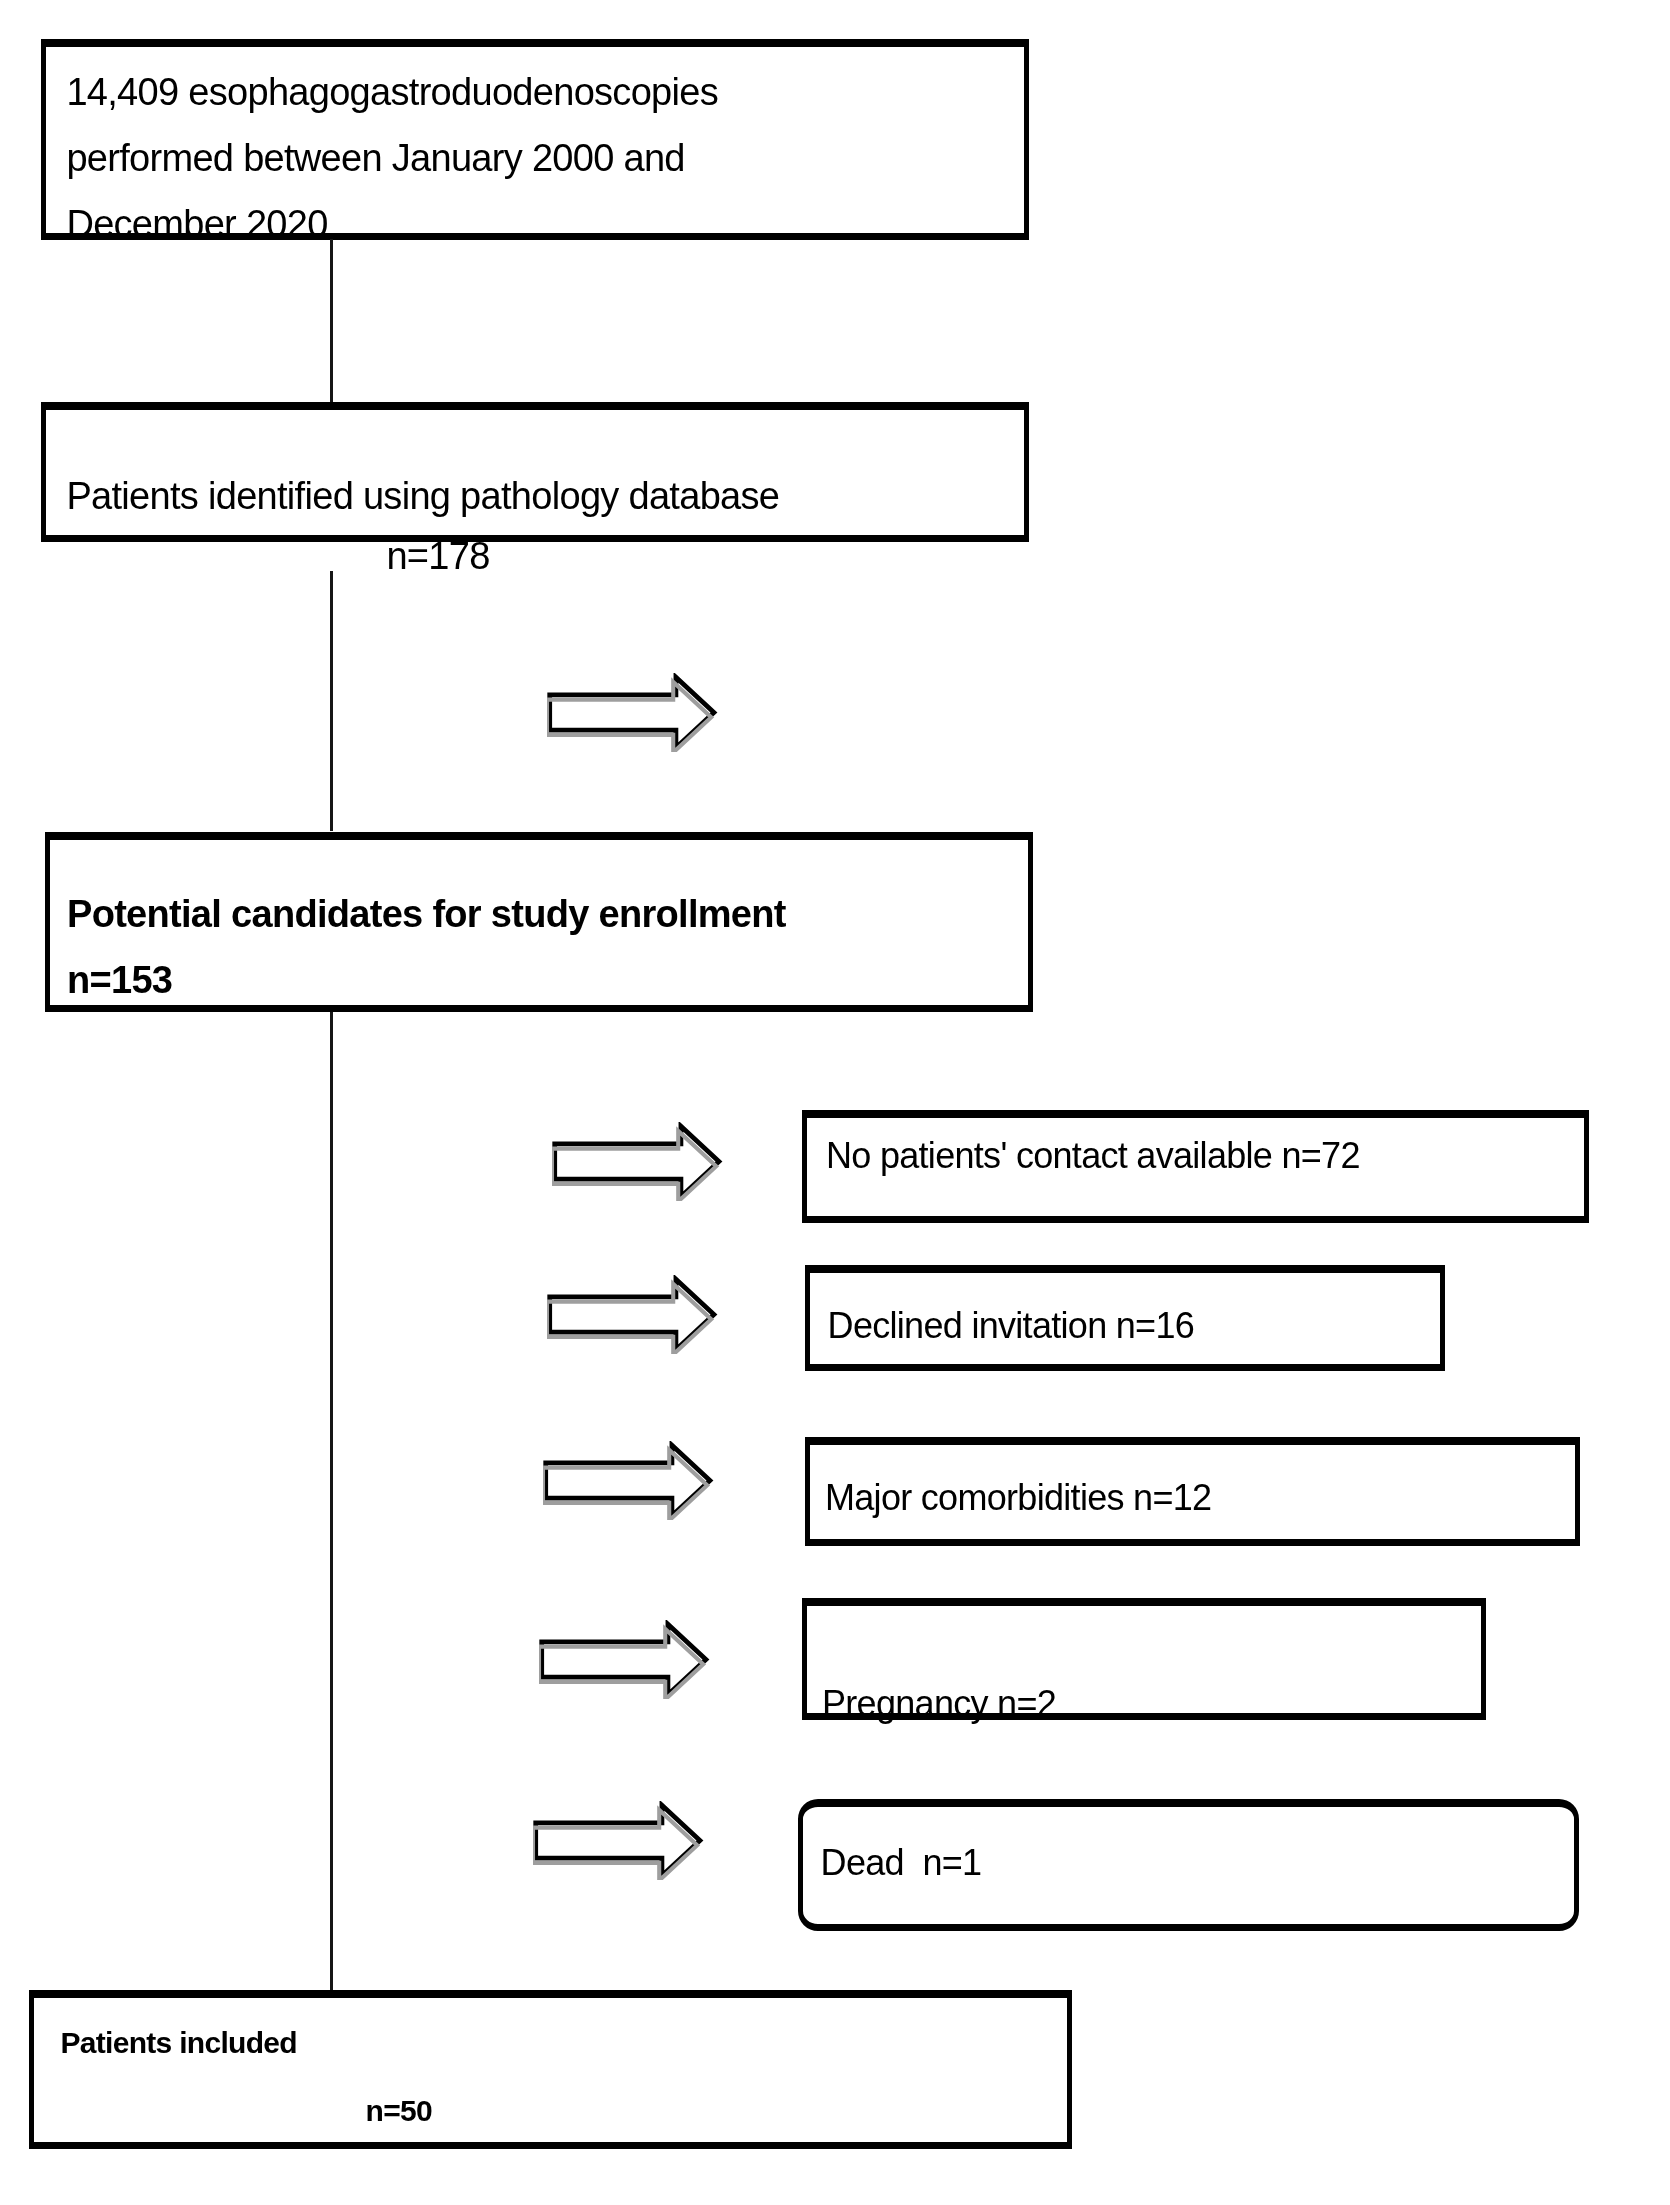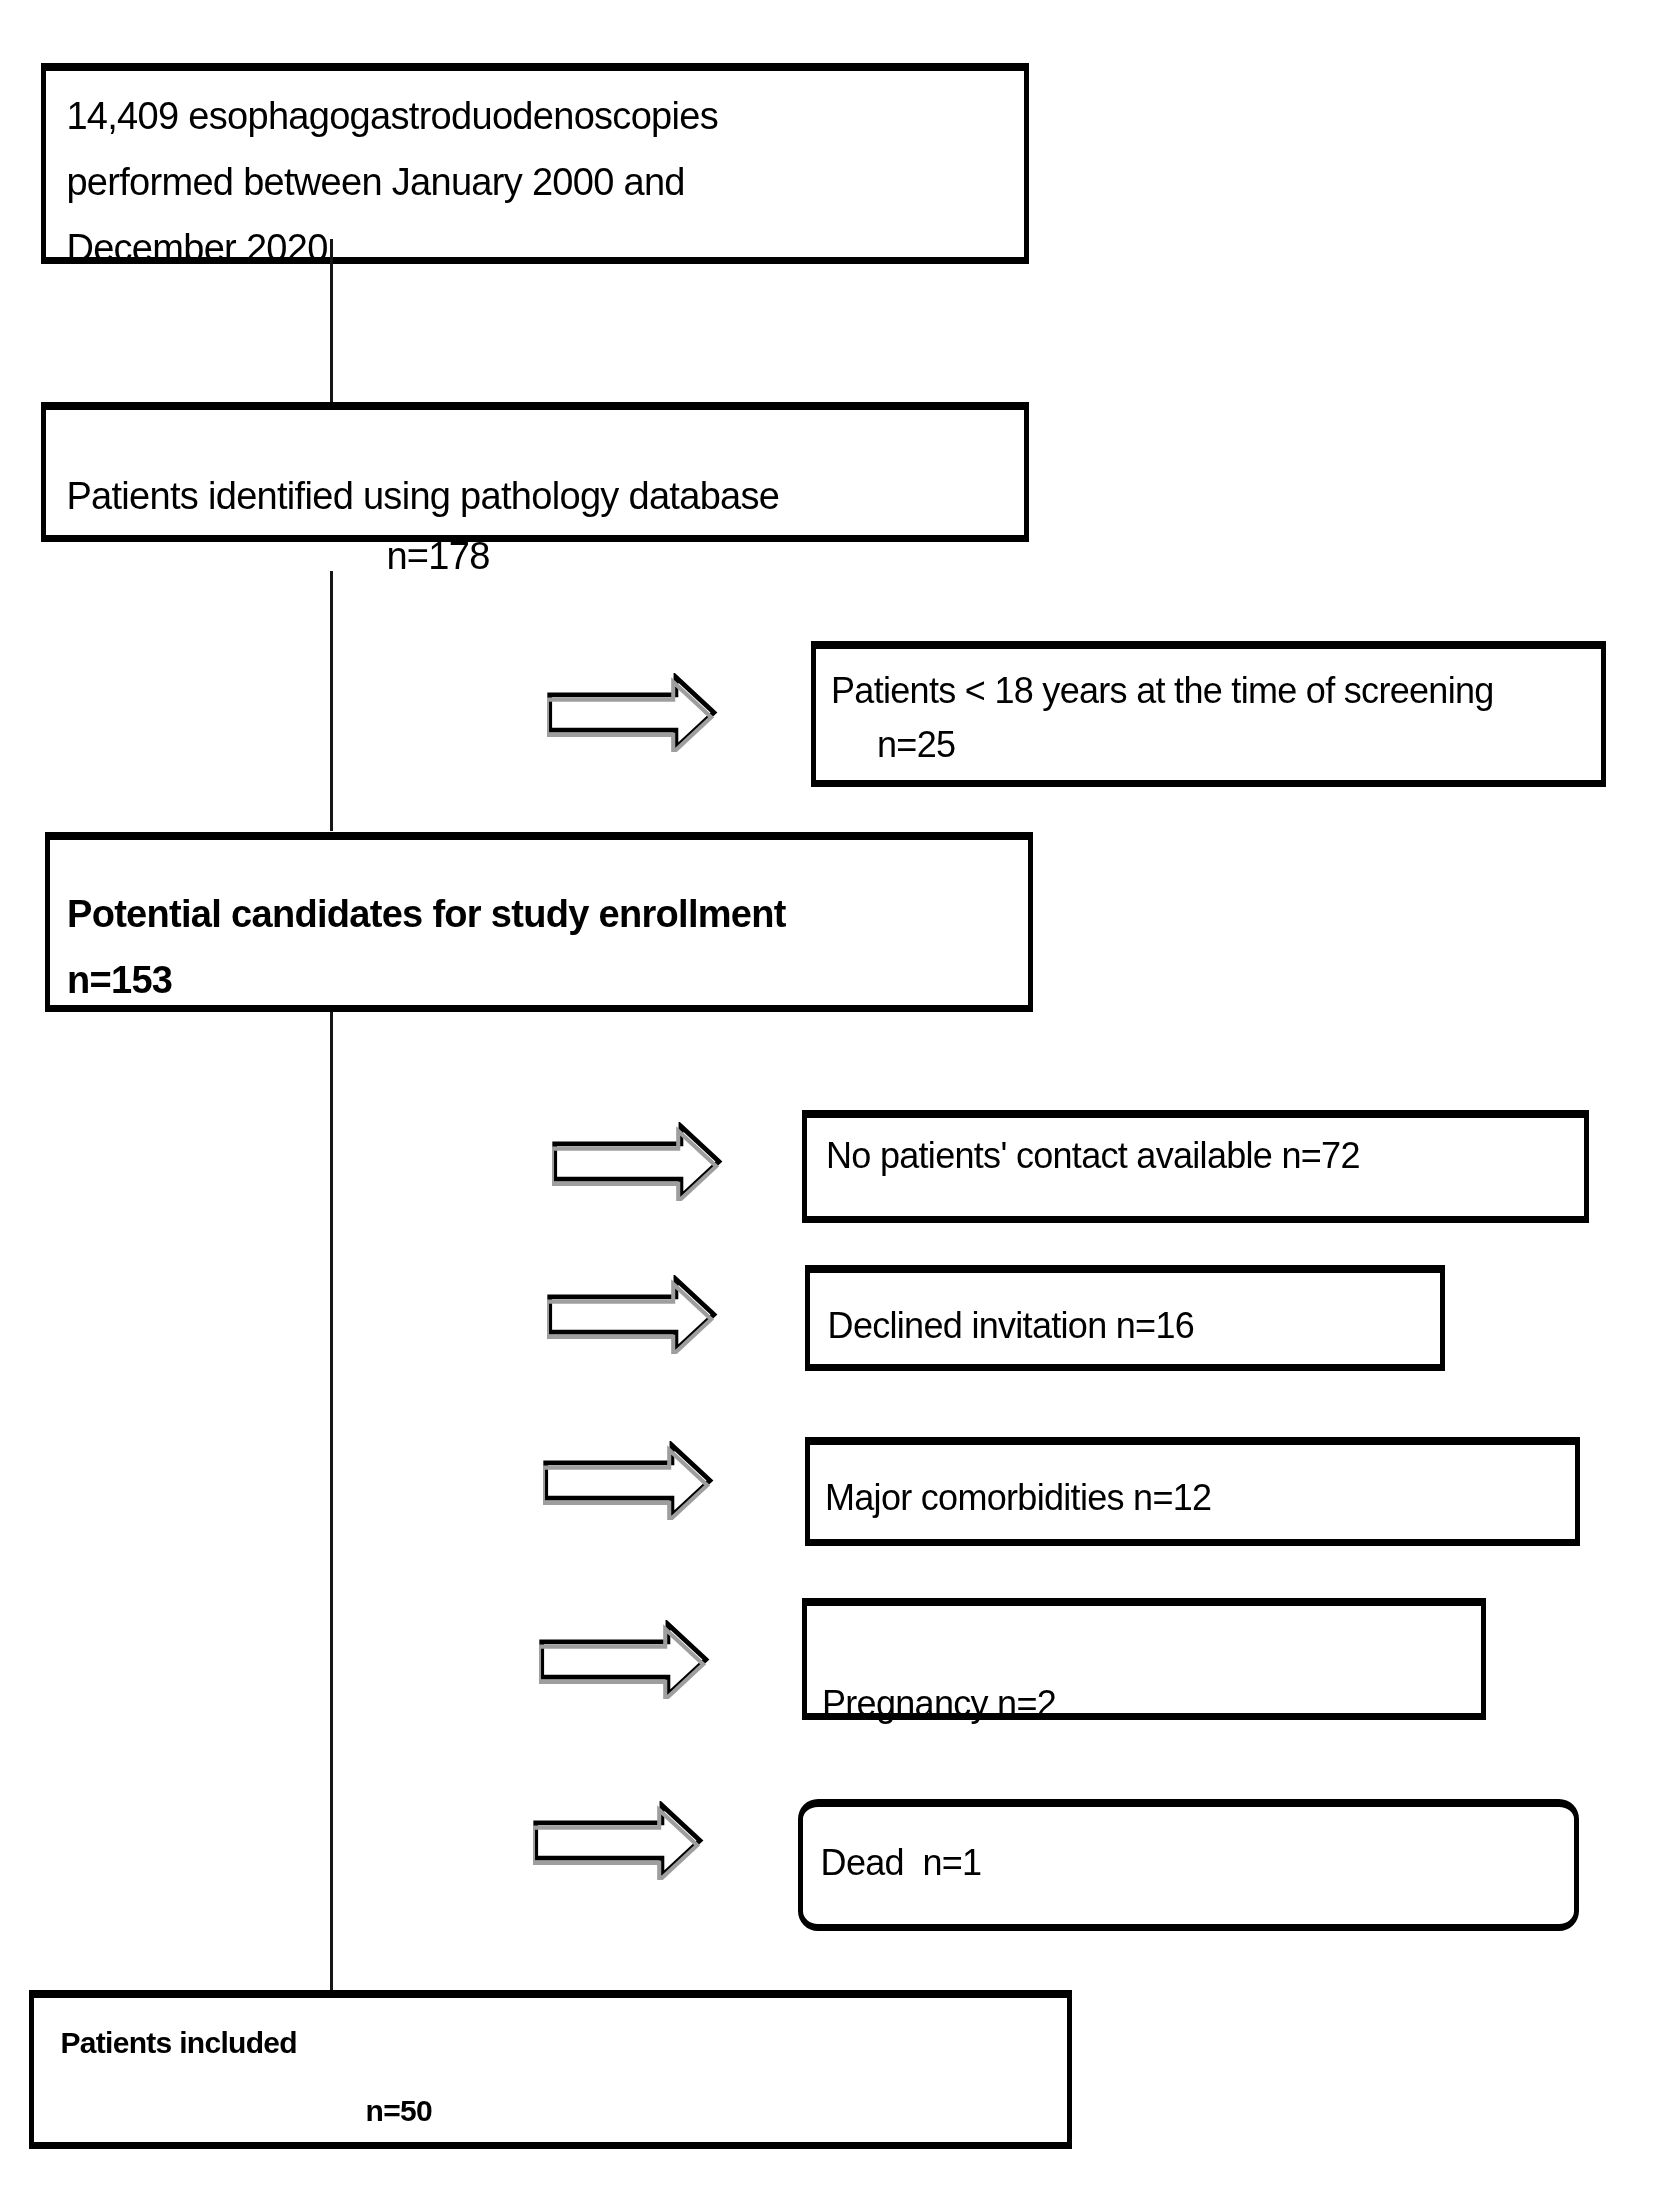--- a/index.html
+++ b/index.html
@@ -36,21 +36,21 @@
   }
   .vline {
     position: absolute;
     width: 2.7px;
     background: #161616;
   }
   .arrow {
     position: absolute;
   }
   .arrow svg { display: block; }
-  #box-egd   { left: 41px;  top: 39px;   width: 988px; height: 201px; padding: 11.5px 20.4px 0 20.4px; margin-top: 24px; }
+  #box-egd   { left: 41px;  top: 39px;   width: 988px; height: 201px; padding: 11.5px 20.4px 0 20.4px; }
   #conn1     { left: 330px; top: 239px;  height: 164px; }
   #box-path  { left: 41px;  top: 402px;  width: 988px; height: 140px; padding: 56px 20.4px 0 20.4px; }
   #box-path .t { line-height: 60px; }
   #conn2     { left: 330px; top: 571px;  height: 260px; }
   #box-cand  { left: 45px;  top: 832px; width: 988px; height: 180px; padding: 41px 17px 0 17px; }
   #box-cand .t { line-height: 66px; font-weight: bold; }
   #conn3     { left: 330px; top: 1012px; height: 978px; }
   #box-incl  { left: 28.5px;  top: 1990px; width: 1043px; height: 159px; padding: 11px 27px 0 27px; }
   #box-incl .t { font-weight: bold; font-size: 30px; line-height: 68px; }
   #arrow1 { left: 547px; top: 673px;  }
@@ -87,24 +87,20 @@
     <div class="t indent-n178">n=178</div>
   </div>
 
   <div class="vline" id="conn2"></div>
 
   <div class="arrow" id="arrow1">
     <svg width="171" height="79" viewBox="0 0 252 116">
       <polygon points="4,32 190,32 190,6 246,58 190,110 190,84 4,84" fill="#ffffff" stroke="#000000" stroke-width="7"></polygon>
       <polygon points="4,32 190,32 190,6 246,58 190,110 190,84 4,84" fill="none" stroke="#9e9e9e" stroke-width="6" transform="translate(-4,7)"></polygon>
     </svg>
-  </div>
-  <div class="box side" id="sbox1">
-    <div class="t">Patients &lt; 18 years at the time of screening</div>
-    <div class="t indent-n25">n=25</div>
   </div>
 
   <div class="box" id="box-cand">
     <div class="t">Potential candidates for study enrollment</div>
     <div class="t">n=153</div>
   </div>
 
   <div class="vline" id="conn3"></div>
 
   <div class="arrow" id="arrow2">

